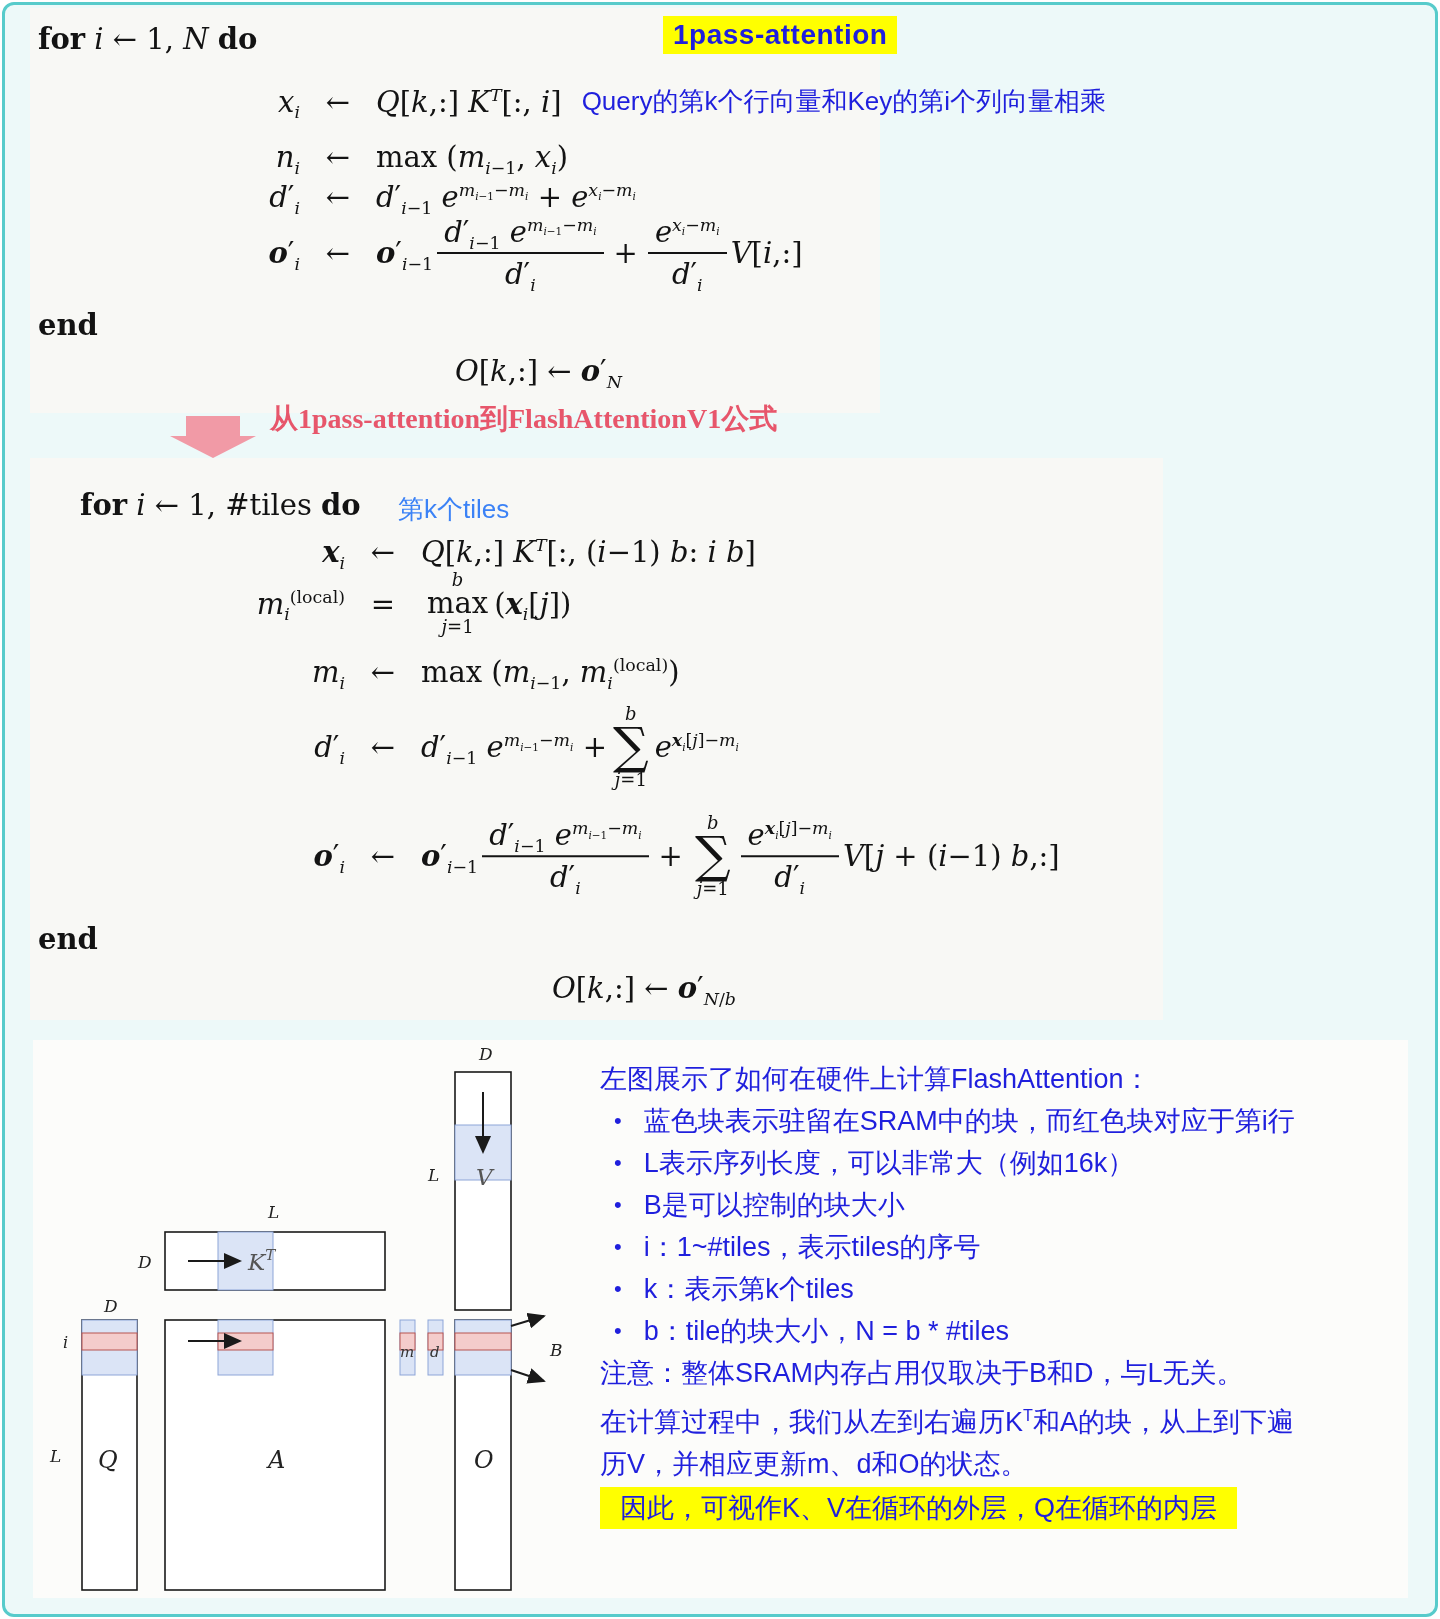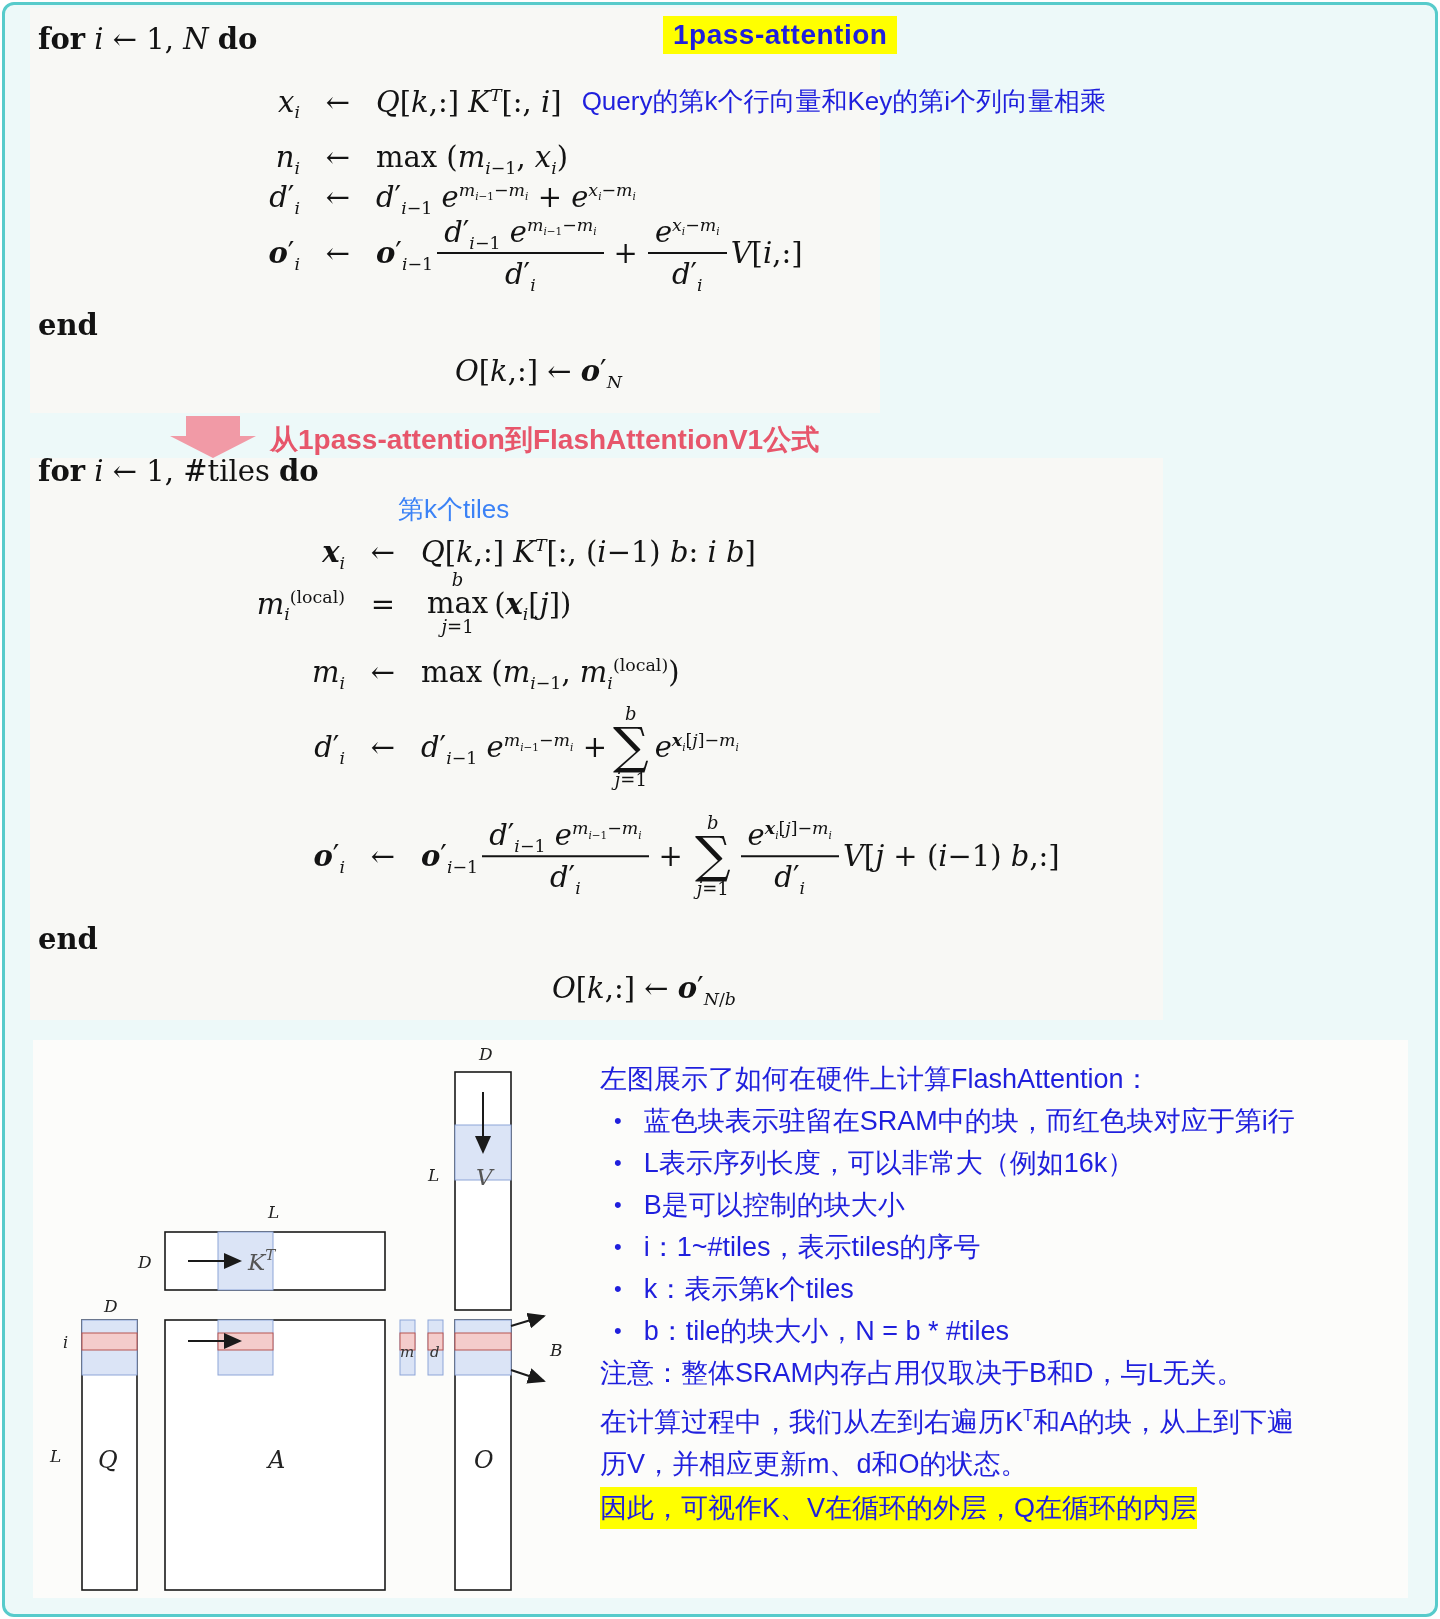--- a/index.html
+++ b/index.html
@@ -42,21 +42,21 @@
 
   .pinktext{position:absolute;color:#e7566b;font-size:28px;font-weight:bold;}
 
   
   #notes{position:absolute;left:600px;top:1058px;width:800px;color:#1f1fdd;
          font-size:27px;line-height:42px;}
   #notes ul{list-style:none;margin:0;padding:0;}
   #notes li{padding-left:14px;}
   #notes li::before{content:"•";margin-right:22px;font-size:22px;vertical-align:2px;}
   #notes sup{font-size:.6em;}
-  .hl{background:#ffff00;display:inline-block;padding:0 0;}
+  .hl{background:#ffff00;display:inline-block;padding:0 20px;}
 
   svg text{font-family:"DejaVu Serif","Liberation Serif",serif;}
 </style>
 </head>
 <body>
 
 <div id="canvas">
   <div class="frame"></div>
 
   <div id="block1" class="block"></div>
@@ -106,25 +106,25 @@
 
   <div class="math forline kw" style="top:308px;">end</div>
 
   <div class="fr math" style="left:455px;top:371px;transform:translateY(-50%);">
     <span><i>O</i>[<i>k</i>,:] ← <b><i>o</i></b>′<sub><i>N</i></sub></span>
   </div>
 
   <svg style="position:absolute;left:168px;top:416px;" width="90" height="42" viewBox="0 0 90 42">
     <polygon points="18,0 72,0 72,20 88,20 45,42 2,20 18,20" fill="#f19aa6"></polygon>
   </svg>
-  <div class="pinktext" style="left:270px;top:421px;">从1pass-attention到FlashAttentionV1公式</div>
+  <div class="pinktext" style="left:270px;top:400px;font-family:Liberation Serif, serif;">从1pass-attention到FlashAttentionV1公式</div>
 
   <div id="block2" class="block"></div>
 
-  <div class="math forline" style="top:454px;">
+  <div class="math forline" style="top:488px;margin-left:42px;">
     <span class="kw">for</span>
     <span><i>i</i> ← 1, #tiles</span>
     <span class="kw">do</span>
   </div>
 
   <div class="bluefloat" style="left:398px;top:492px;">第k个tiles</div>
 
   <div class="fr math b2" style="top:552px;">
     <span class="lhs"><b><i>x</i></b><sub><i>i</i></sub></span>
     <span class="rel">←</span>

